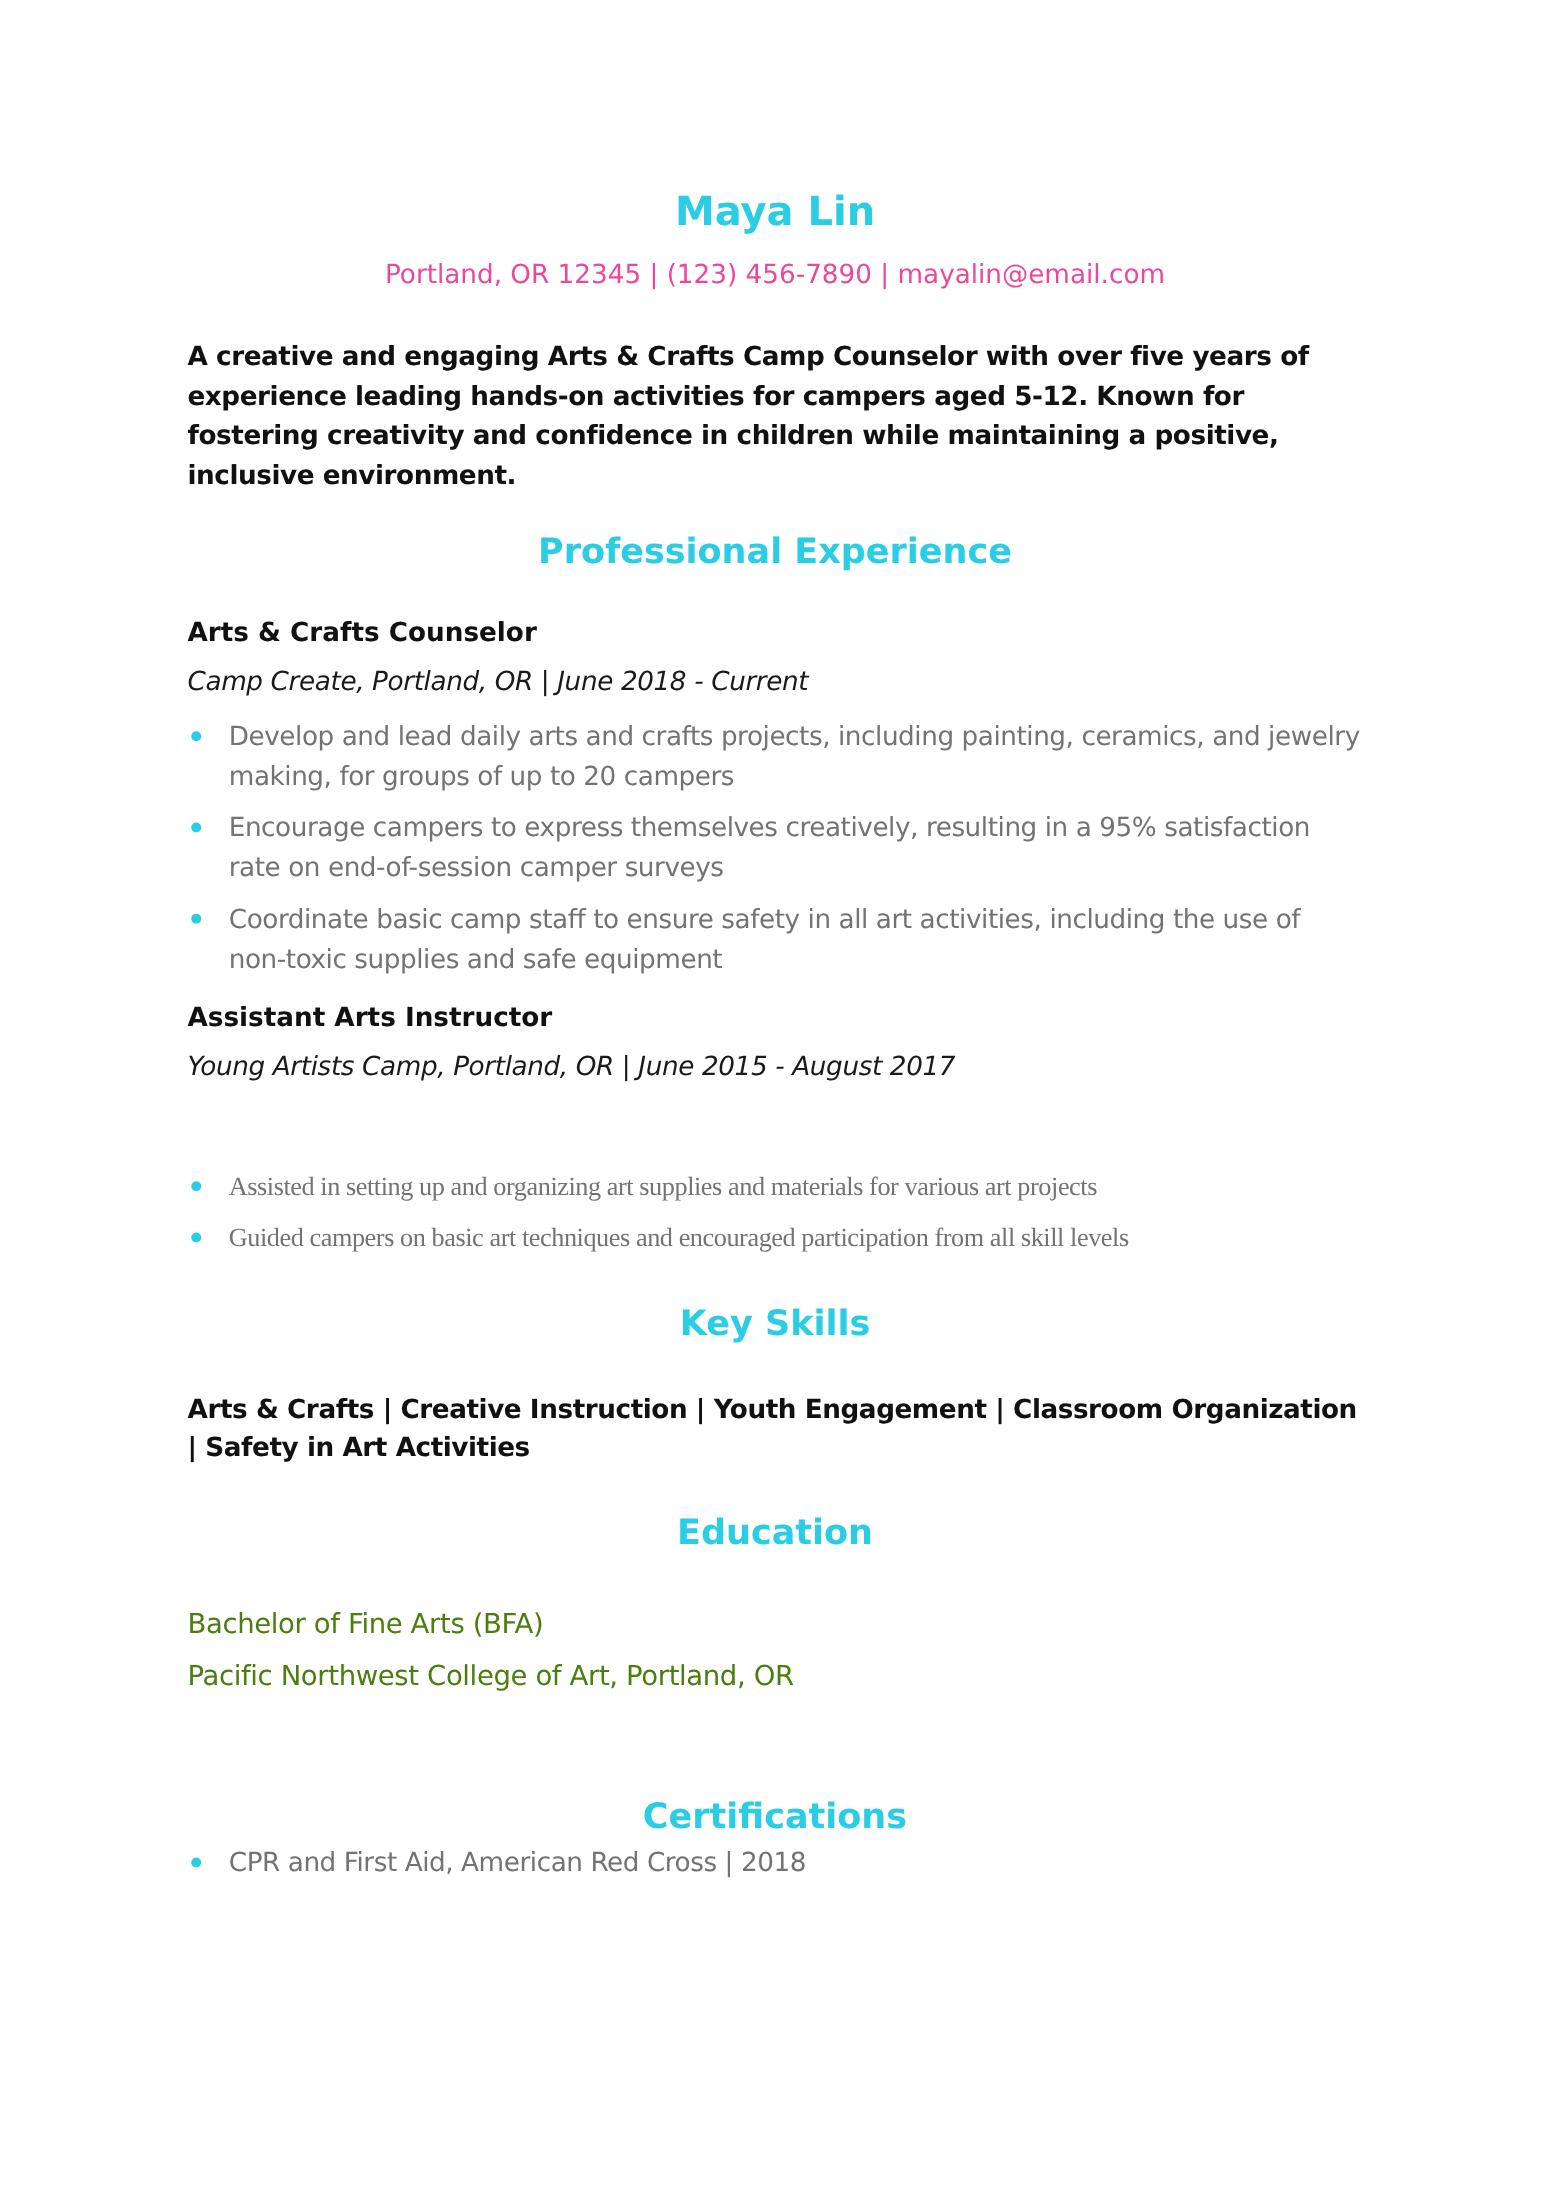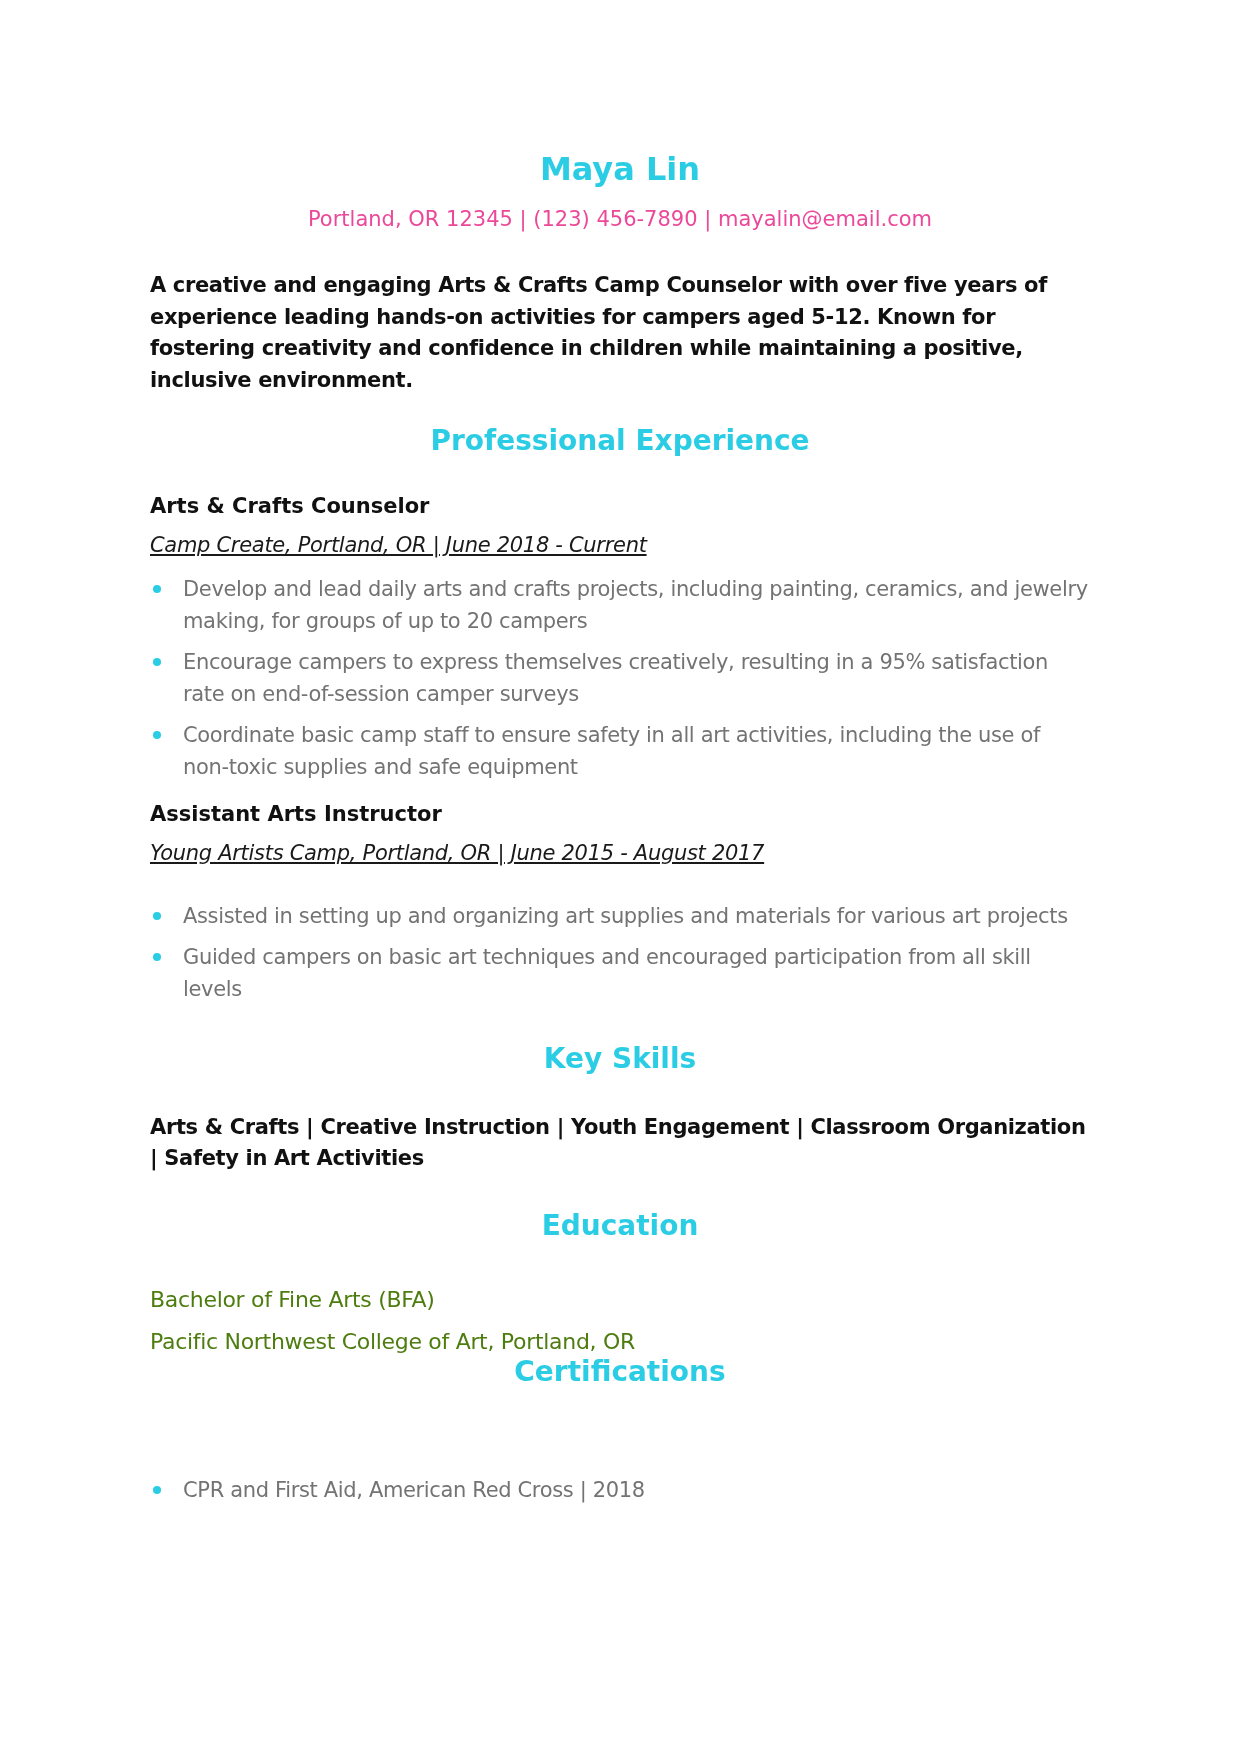--- a/index.html
+++ b/index.html
@@ -6,21 +6,21 @@
   html, body { width: 1239px; height: 1754px; background: #ffffff; }
   body { font-family: "DejaVu Sans", "Liberation Sans", sans-serif; color: #111111; position: relative; }
   .page { position: absolute; left: 150px; top: 0; width: 940px; }
   .accent { color: #2bcde5; }
   .center { text-align: center; }
   .name { position: absolute; left: 0; width: 940px; top: 149px; font-size: 32px; font-weight: bold; line-height: 40px; }
   .contact { position: absolute; left: 0; width: 940px; top: 204px; font-size: 21px; line-height: 30px; color: #ec4899; }
   .summary { position: absolute; left: 0; width: 940px; top: 270px; font-size: 21px; font-weight: bold; line-height: 31.5px; letter-spacing: -0.35px; }
   .sec-title { position: absolute; left: 0; width: 940px; font-size: 28px; font-weight: bold; line-height: 36px; text-align: center; }
   .job-title { position: absolute; left: 0; font-size: 21px; font-weight: bold; line-height: 30px; }
-  .job-meta { position: absolute; left: 0; font-size: 21px; font-style: italic; line-height: 30px; color: #1a1a1a; letter-spacing: -0.3px; text-decoration: underline; }
+  .job-meta { position: absolute; left: 0; font-size: 21px; font-style: italic; line-height: 30px; color: #1a1a1a; letter-spacing: -0.3px; }
   .bullets { position: absolute; left: 0; width: 940px; list-style: none; }
   .bullets li { position: relative; padding-left: 33px; font-size: 21px; line-height: 32px; margin-bottom: 9px; color: #737373; letter-spacing: -0.35px; }
   .bullet-dot { position: absolute; left: 3px; top: 12px; width: 8px; height: 8px; border-radius: 50%; background: #2bcde5; }
   .skills { position: absolute; left: 0; width: 940px; font-size: 21px; font-weight: bold; line-height: 31px; letter-spacing: -0.35px; }
   .edu-line { position: absolute; left: 0; font-size: 22px; line-height: 30px; color: #4d7c0f; letter-spacing: -0.3px; }
 </style>
 </head>
 <body>
 
 <div class="page">
@@ -35,30 +35,30 @@
   <div class="job-title" style="top:491px;">Arts &amp; Crafts Counselor</div>
   <div class="job-meta" style="top:530px;">Camp Create, Portland, OR | June 2018 - Current</div>
   <ul class="bullets" style="top:573px;">
     <li><span class="bullet-dot"></span><span>Develop and lead daily arts and crafts projects, including painting, ceramics, and jewelry making, for groups of up to 20 campers</span></li>
     <li><span class="bullet-dot"></span><span>Encourage campers to express themselves creatively, resulting in a 95% satisfaction rate on end-of-session camper surveys</span></li>
     <li><span class="bullet-dot"></span><span>Coordinate basic camp staff to ensure safety in all art activities, including the use of non-toxic supplies and safe equipment</span></li>
   </ul>
 
   <div class="job-title" style="top:799px;text-align:center;">Assistant Arts Instructor</div>
   <div class="job-meta" style="top:838px;">Young Artists Camp, Portland, OR | June 2015 - August 2017</div>
-  <ul class="bullets" style="top:900px;">
+  <ul class="bullets" style="top:933px;font-family:Liberation Serif, serif;">
     <li><span class="bullet-dot"></span><span>Assisted in setting up and organizing art supplies and materials for various art projects</span></li>
     <li><span class="bullet-dot"></span><span>Guided campers on basic art techniques and encouraged participation from all skill levels</span></li>
   </ul>
 
   <h2 class="sec-title accent" style="top:1041px;">Key Skills</h2>
   <p class="skills" style="top:1112px;">Arts &amp; Crafts | Creative Instruction | Youth Engagement | Classroom Organization | Safety in Art Activities</p>
 
   <h2 class="sec-title accent" style="top:1208px;">Education</h2>
   <div class="edu-line" style="top:1285px;">Bachelor of Fine Arts (BFA)</div>
   <div class="edu-line" style="top:1327px;">Pacific Northwest College of Art, Portland, OR</div>
 
-  <h2 class="sec-title accent" style="top:1354px;">Certifications</h2>
+  <h2 class="sec-title accent" style="top:1435px;">Certifications</h2>
   <ul class="bullets" style="top:1474px;">
     <li><span class="bullet-dot"></span><span>CPR and First Aid, American Red Cross | 2018</span></li>
   </ul>
 
 </div>
 
 </body></html>

